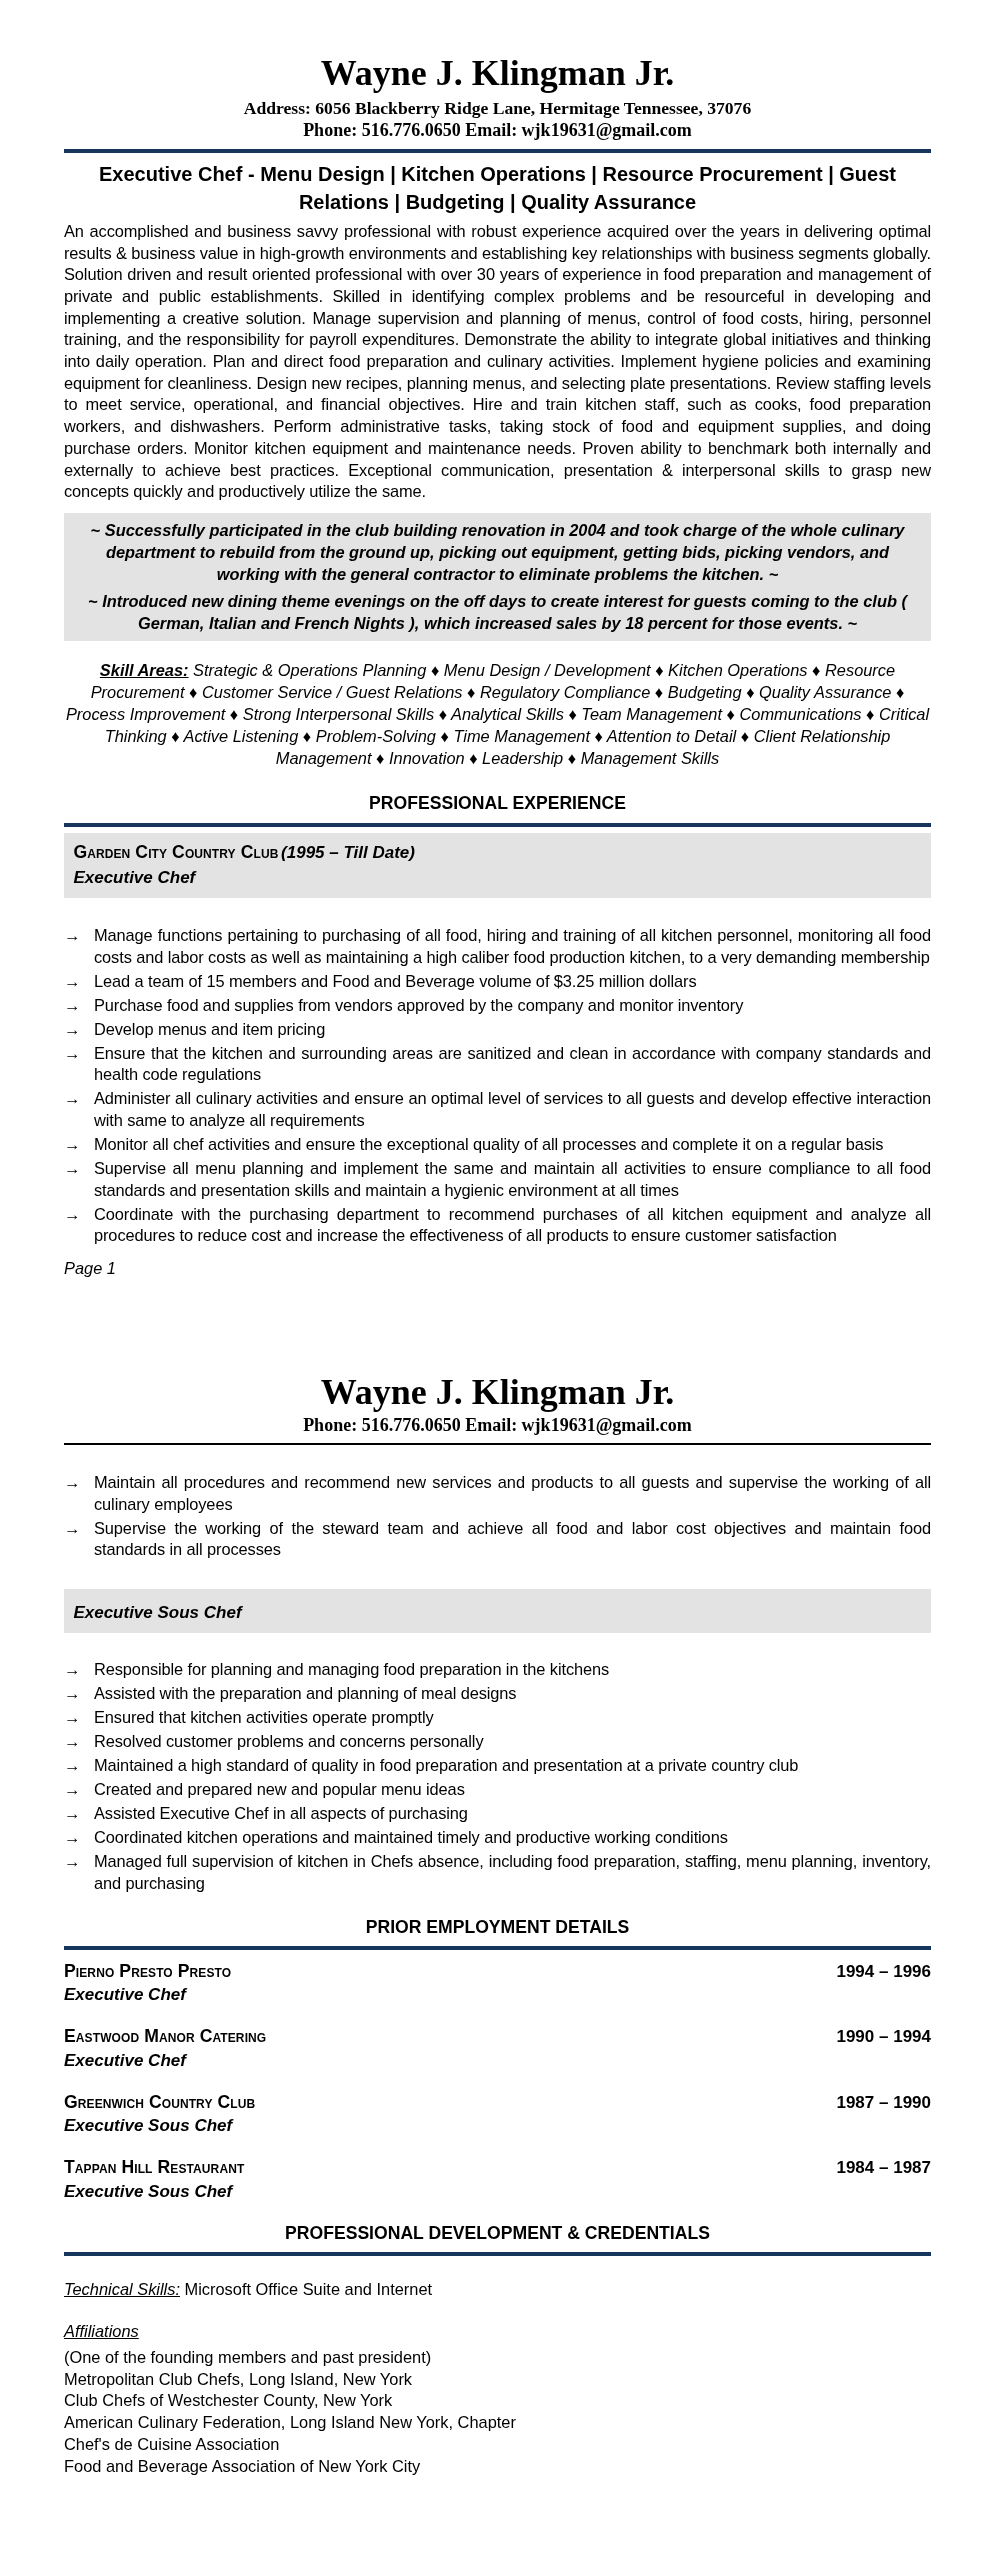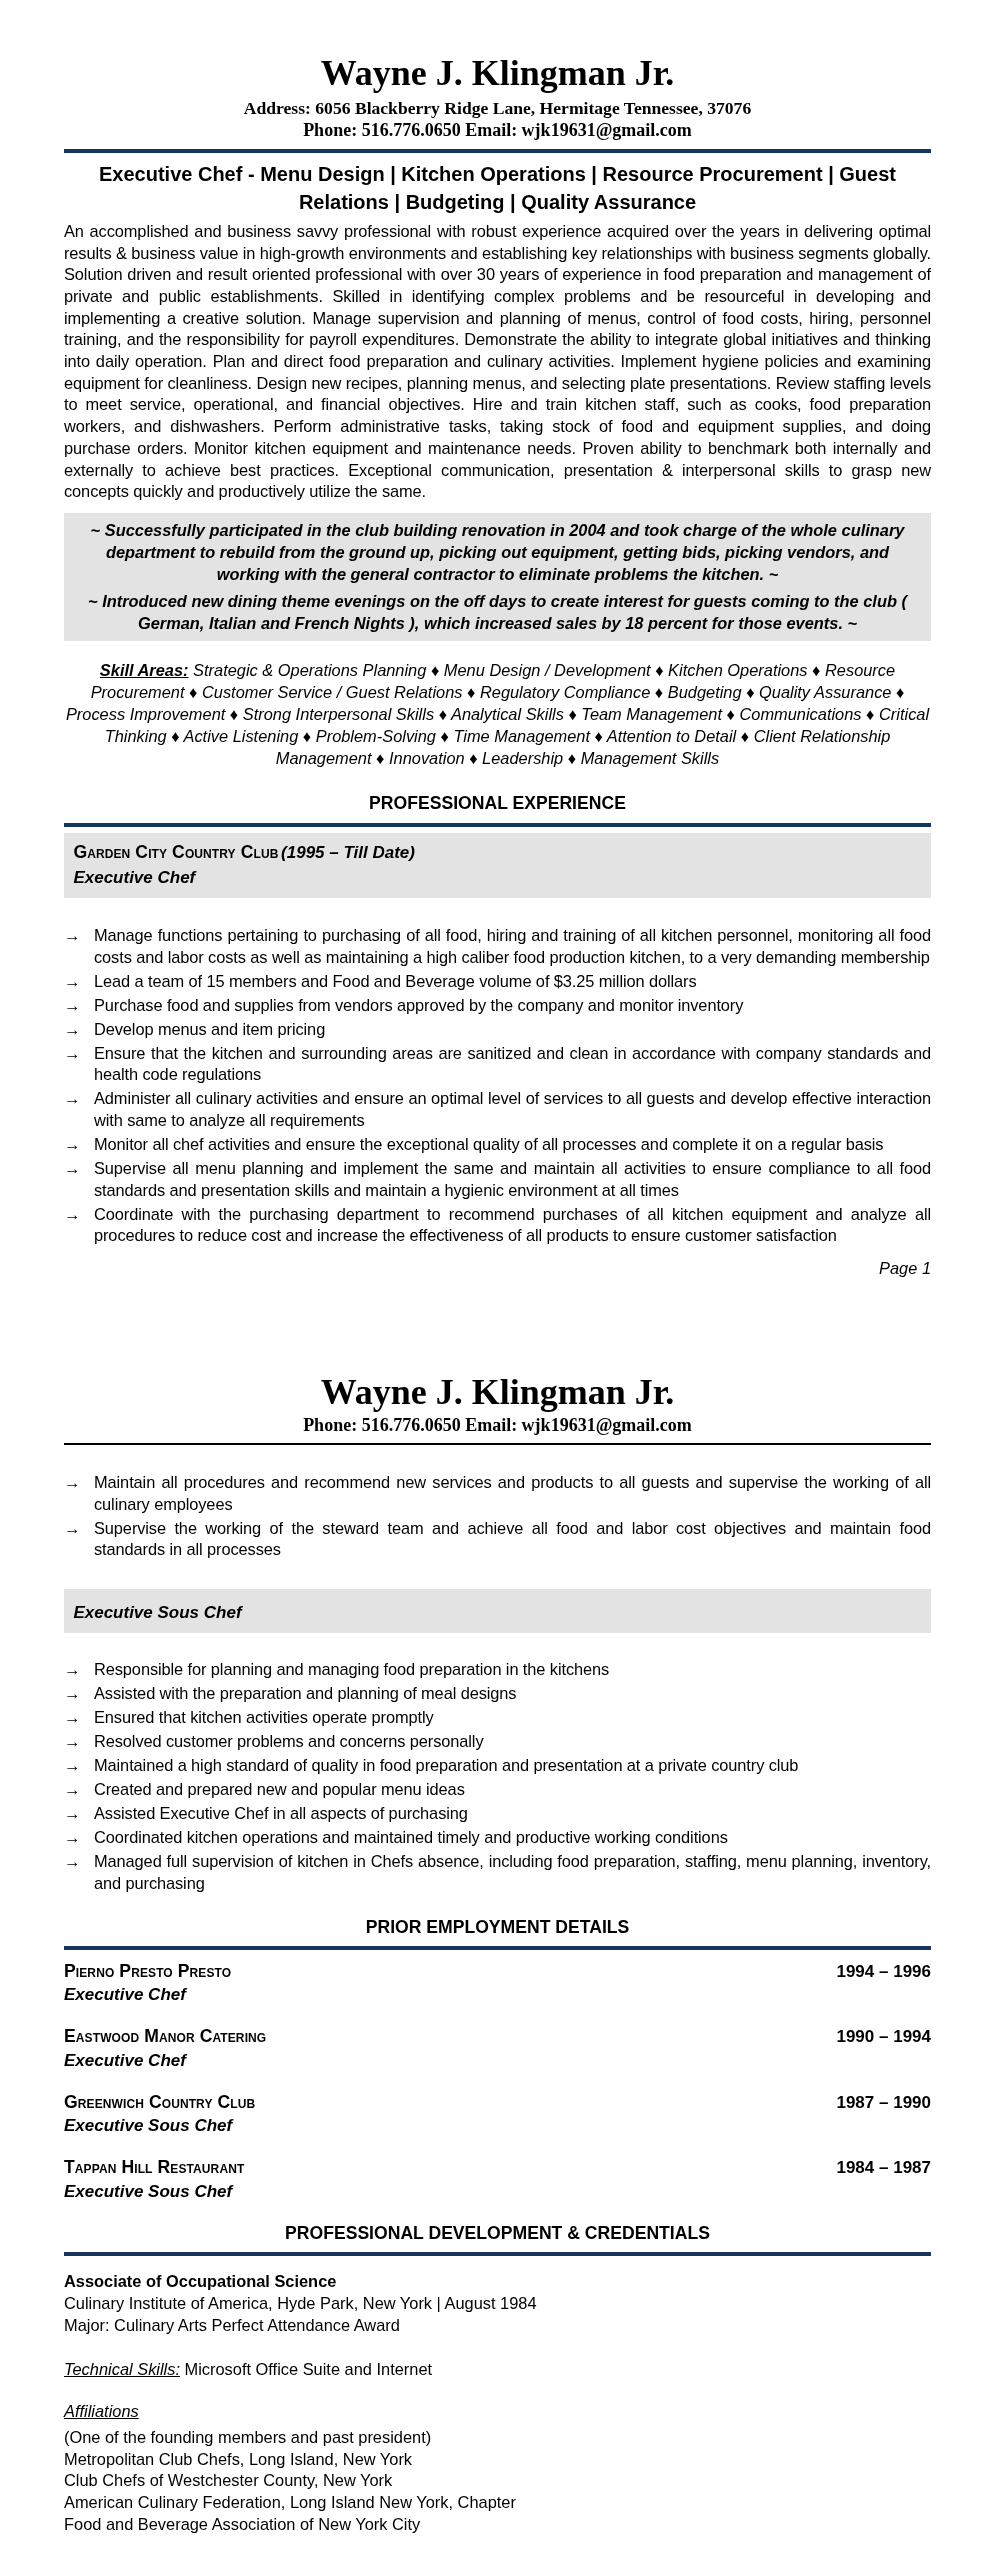--- a/index.html
+++ b/index.html
@@ -36,21 +36,21 @@
   .jobbar { margin-top:5.9px; background:var(--gray,#e3e3e3); padding:9.4px 9.4px 10px 9.4px; }
   .jobbar .company  { font-weight:bold; font-size:17.6px; font-variant:small-caps; letter-spacing:0.1px; }
   .jobbar .dates    { font-weight:bold; font-style:italic; font-size:17px; }
   .jobbar .jobtitle { font-weight:bold; font-style:italic; font-size:17px; margin-top:4.7px; }
 
   ul.bullets { list-style:none; margin-top:27px; }
   ul.bullets li { display:flex; margin-bottom:2.3px; }
   ul.bullets .arrow { flex:0 0 30px; font-size:16.4px; line-height:21.7px; }
   ul.bullets .btxt  { flex:1; font-size:16.4px; line-height:21.7px; text-align:justify; letter-spacing:-0.1px; }
 
-  .pagefoot { font-style:italic; font-size:16.4px; text-align:right; }
+  .pagefoot { font-style:italic; font-size:16.4px; text-align:left; }
 
   
   .page2 { margin-top:93px; }
   .p2name { margin-top:0; }
   .cont-bullets { margin-top:23.4px; }
 
   .prior-list { list-style:none; margin-top:10.5px; }
   .prior-list li { margin-bottom:21px; }
   .prior-row { display:flex; justify-content:space-between; align-items:baseline; }
   .prior-row .company { font-weight:bold; font-size:17.6px; font-variant:small-caps; letter-spacing:0.1px; }
@@ -261,36 +261,32 @@
             <span class="company">Tappan Hill Restaurant</span>
             <span class="dates">1984 – 1987</span>
           </div>
           <div class="prior-title">Executive Sous Chef</div>
         </li>
       </ul>
 
     <h2 class="section" style="margin-top:3.5px">PROFESSIONAL DEVELOPMENT &amp; CREDENTIALS</h2>
     <div class="rule-navy section-rule"></div>
 
-    <div class="edu">
-      <div class="degree">Associate of Occupational Science</div>
-      <div>Culinary Institute of America, Hyde Park, New York | August 1984</div>
-      <div>Major: Culinary Arts Perfect Attendance Award</div>
-    </div>
 
     <div class="tech">
       <span class="lbl">Technical Skills:</span><span> Microsoft Office Suite and Internet</span>
     </div>
 
     <div class="affil-label">Affiliations</div>
     <ul class="affil">
 
     <li>(One of the founding members and past president)</li>
         <li>Metropolitan Club Chefs, Long Island, New York</li>
         <li>Club Chefs of Westchester County, New York</li>
         <li>American Culinary Federation, Long Island New York, Chapter</li>
+        <li>Chef's de Cuisine Association</li>
         <li>Food and Beverage Association of New York City</li>
       </ul>
 
   </div>
 
 </div>
 
 
 </body></html>

